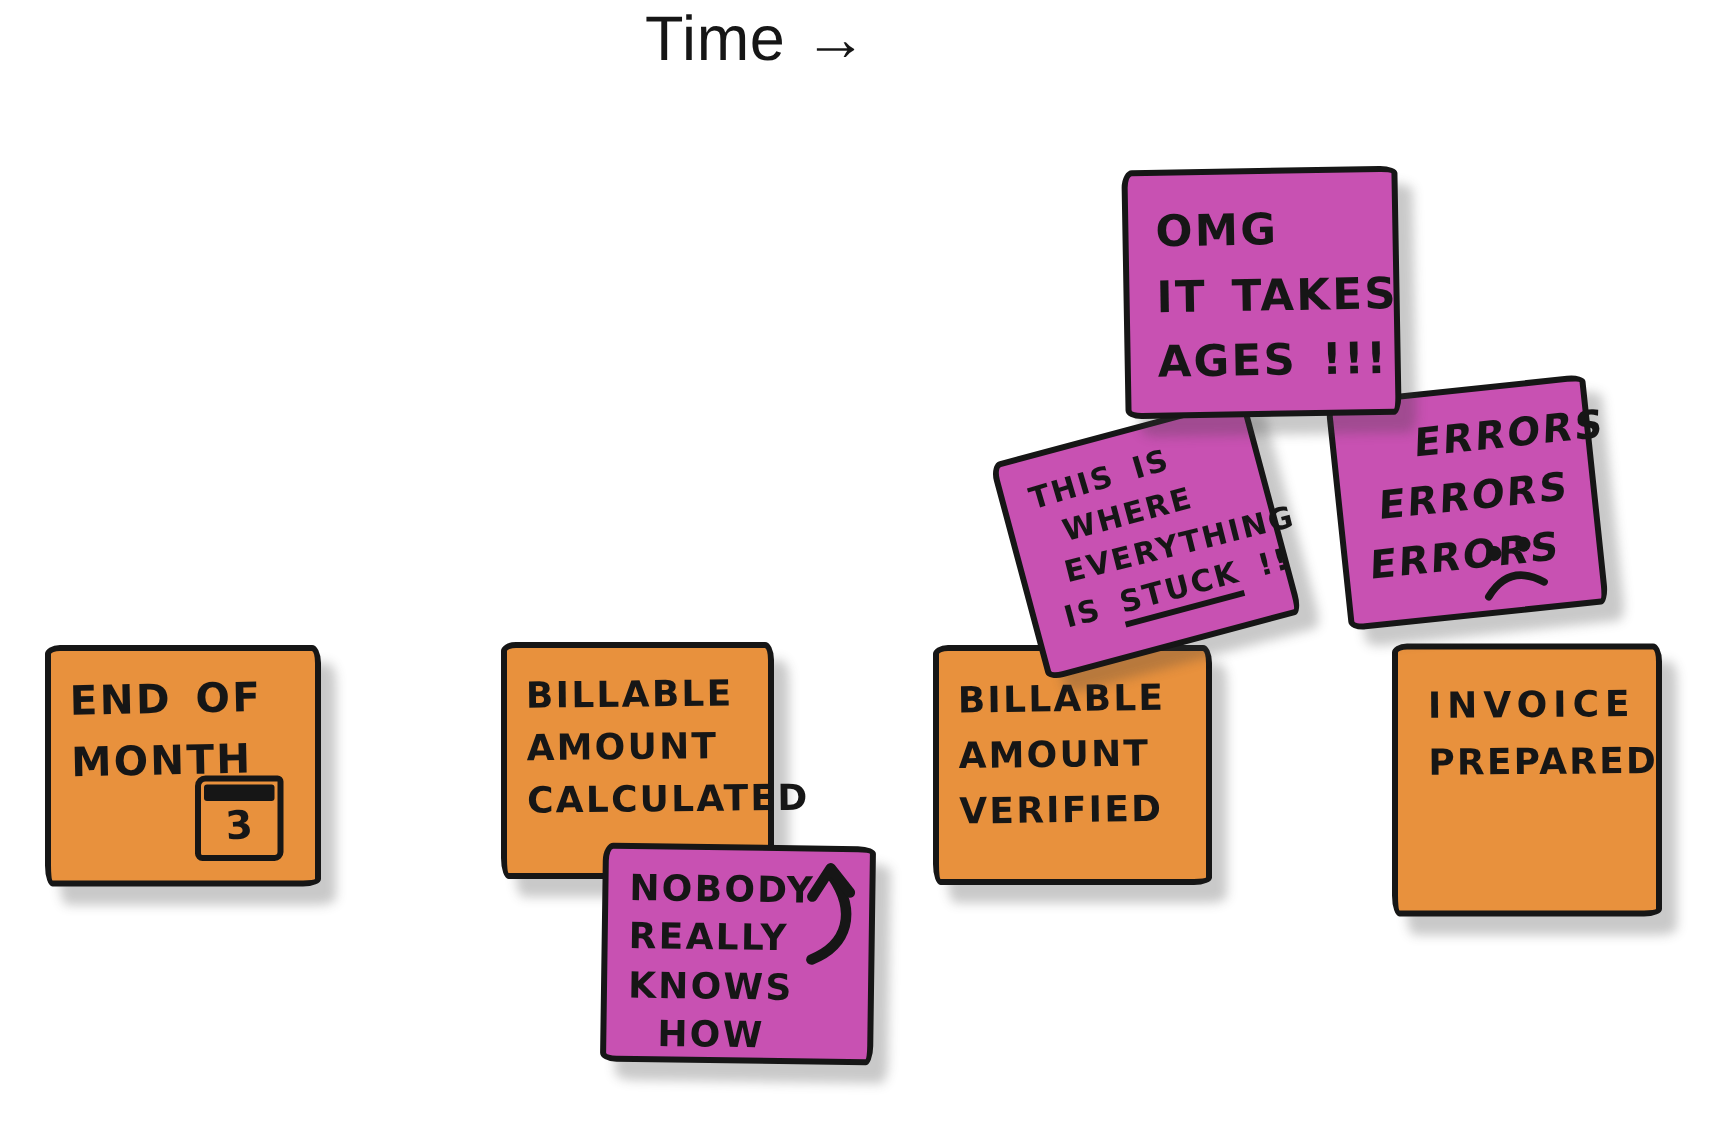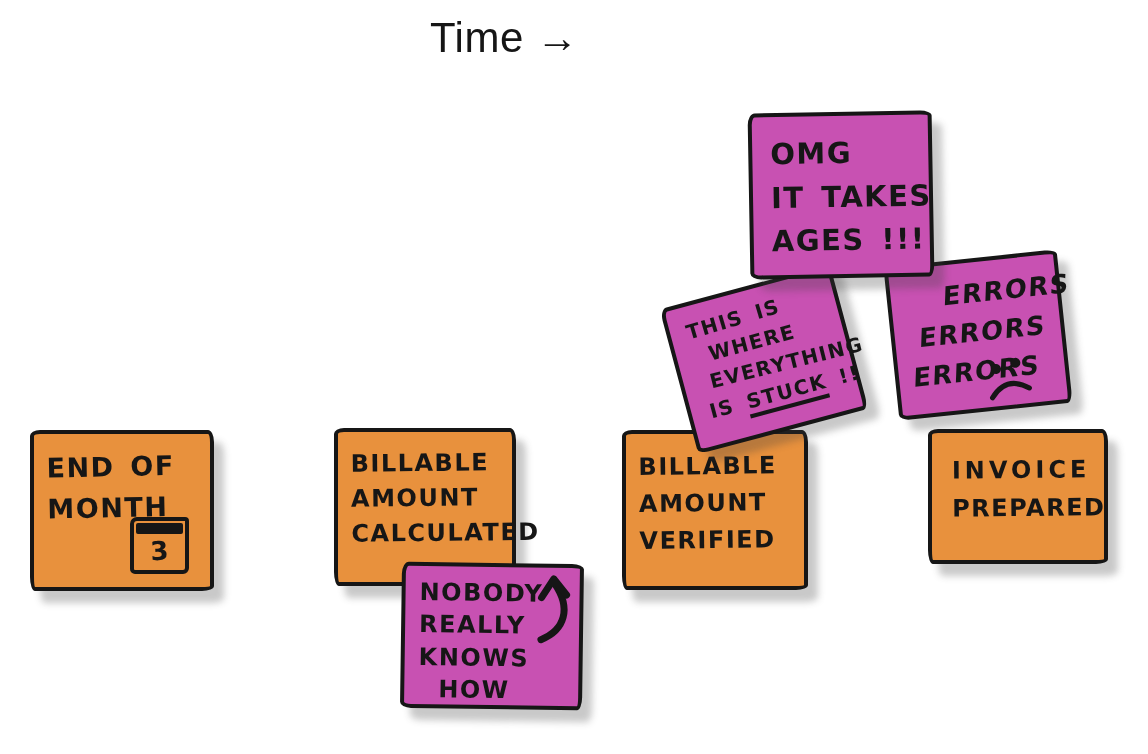--- a/index.html
+++ b/index.html
@@ -14,21 +14,21 @@
   body{
     background:var(--bg);
     font-family:"DejaVu Sans",sans-serif;
     position:relative;
     overflow:hidden;
   }
   .canvas{position:absolute;inset:0;}
 
   .axis-title{
     position:absolute;
-    left:430px;top:14px;
+    left:430px;top:2px;
     font-family:"Liberation Sans",sans-serif;
     font-size:42px;
     color:var(--ink);
     letter-spacing:0.5px;
     white-space:nowrap;
   }
 
   .note{
     position:absolute;
     border:4px solid var(--ink);
@@ -49,21 +49,21 @@
   .note .txt{padding:14px 13px;}
   .line{display:block;letter-spacing:1.5px;word-spacing:5px;white-space:nowrap;}
 
   
   .n-endofmonth{left:30px;top:430px;width:184px;height:161px;}
   .n-endofmonth .txt{padding-top:13px;font-size:27px;line-height:1.5;transform:rotate(-1.2deg);}
   .n-calculated{left:334px;top:428px;width:182px;height:158px;}
   .n-calculated .txt{font-size:24px;line-height:1.45;transform:rotate(-0.6deg);}
   .n-verified{left:622px;top:430px;width:186px;height:160px;}
   .n-verified .txt{font-size:24px;line-height:1.55;transform:rotate(-0.8deg);}
-  .n-invoice{left:928px;top:429px;width:180px;height:135px;}
+  .n-invoice{left:928px;top:429px;width:180px;height:182px;}
   .n-invoice .txt{padding-top:18px;padding-left:20px;font-size:24px;line-height:1.6;transform:rotate(-0.5deg);}
   .n-invoice .l1{letter-spacing:4px;}
 
   
   .n-omg{left:749px;top:112px;width:184px;height:166px;transform:rotate(-1deg);z-index:4;}
   .n-omg .txt{padding:16px 18px;font-size:29px;line-height:1.5;}
   .n-thisis{left:676px;top:284px;width:176px;height:150px;transform:rotate(-15deg);z-index:3;}
   .n-thisis .txt{padding:10px 12px;font-size:20px;line-height:1.4;}
   .n-thisis .l1{margin-left:4px;transform:rotate(-1.5deg);}
   .n-thisis .l2{margin-left:20px;}

